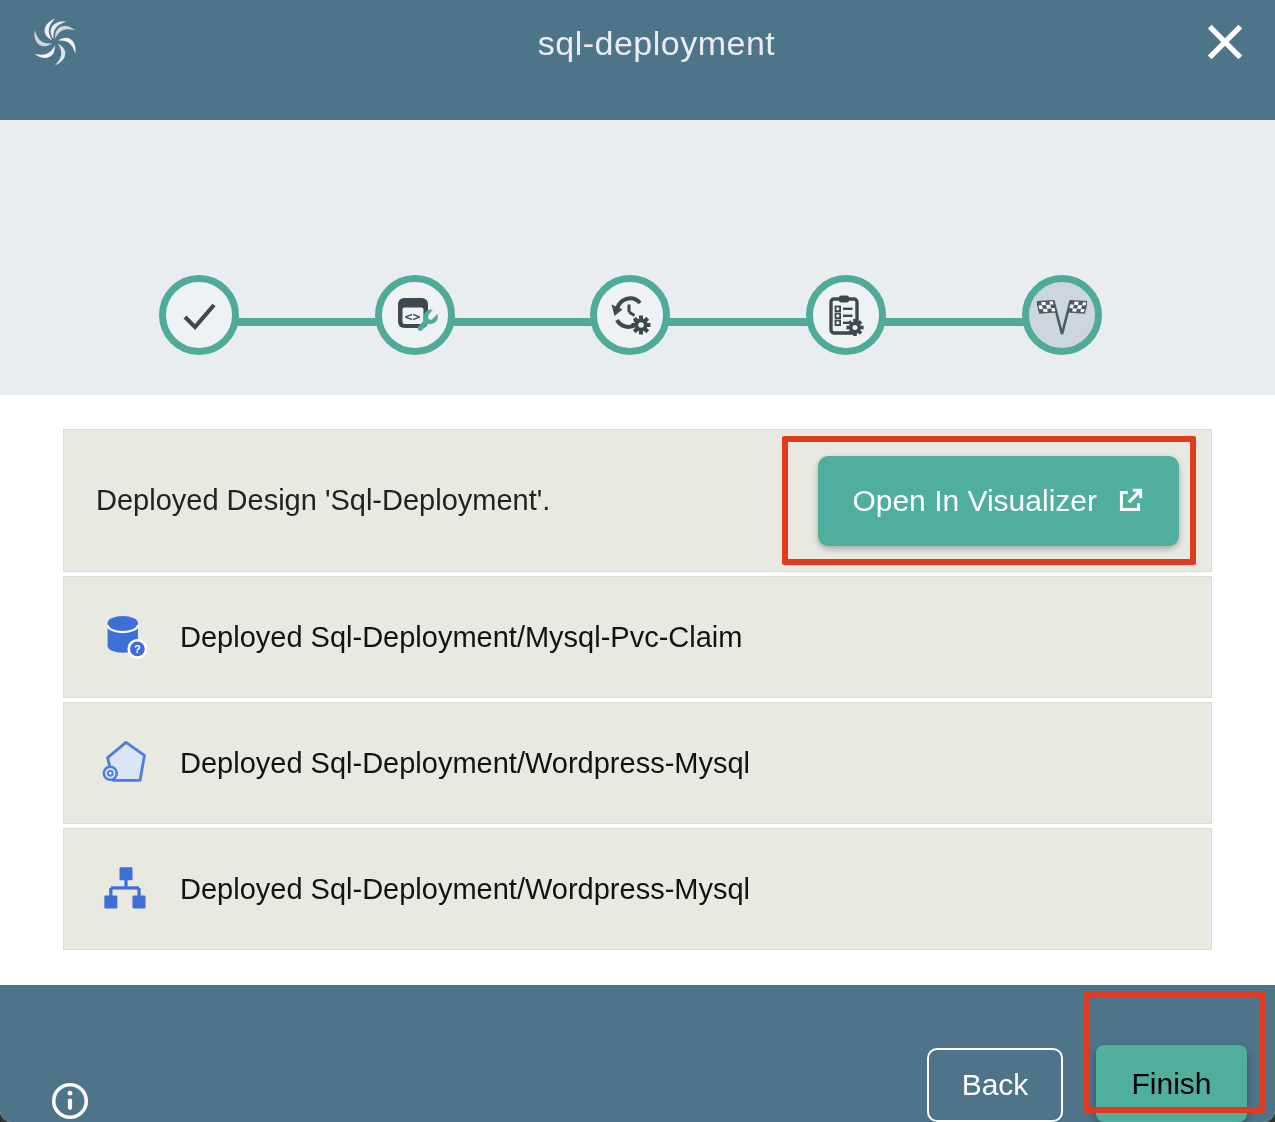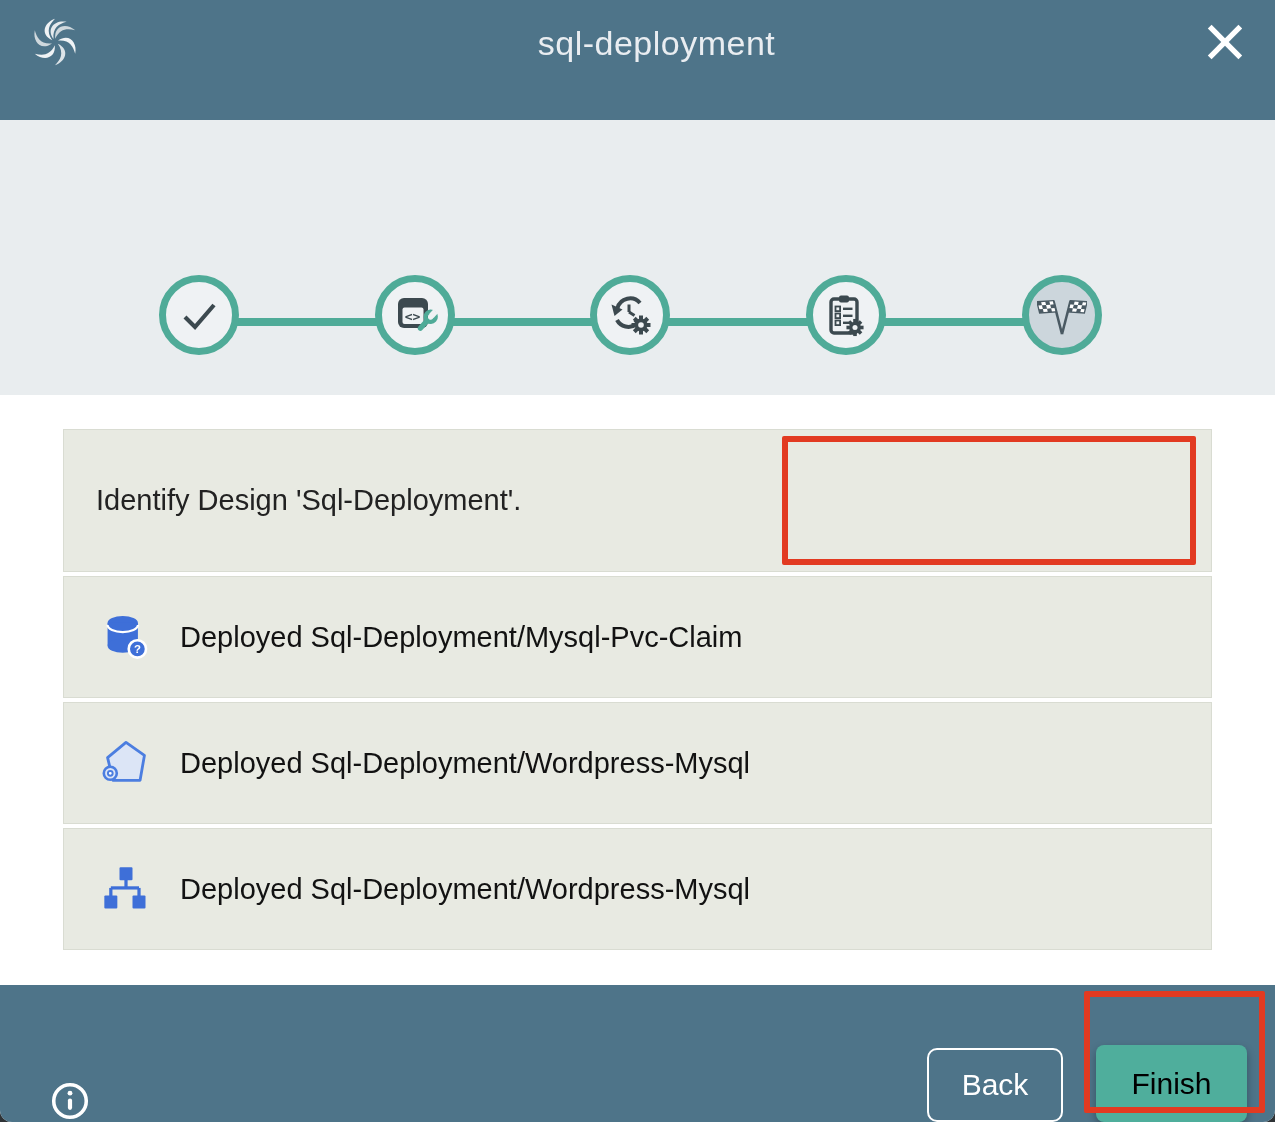--- a/index.html
+++ b/index.html
@@ -183,21 +183,29 @@
     <div class="step-label" style="left:76px">Validate Design</div>
     <div class="step-label" style="left:292px">Identify Environments</div>
     <div class="step-label" style="left:507px">Dry Run</div>
     <div class="step-label" style="left:723px">Finalize Deployment</div>
     <div class="step-label" style="left:939px">Finsh</div>
   </div>
 
   <div class="content">
     <div class="rows">
       <div class="row design">
-        <span class="design-msg">Identify Design 'Sql-Deployment'.</span>
+        <span class="design-msg">Deployed Design 'Sql-Deployment'.</span>
+        <button class="viz-btn">
+          <span>Open In Visualizer</span>
+          <svg viewBox="0 0 28 28" width="30" height="30">
+            <path d="M12 6 H6 V22 H22 V16" fill="none" stroke="#fff" stroke-width="2.8"></path>
+            <line x1="13" y1="15" x2="23" y2="5" stroke="#fff" stroke-width="2.8"></line>
+            <path d="M16.5 4 H24 V11.5" fill="none" stroke="#fff" stroke-width="2.8"></path>
+          </svg>
+        </button>
       </div>
 
       <div class="row result">
         <svg class="row-icon" viewBox="0 0 48 48">
           <ellipse cx="21" cy="11" rx="14" ry="6.5" fill="var(--blue)"></ellipse>
           <rect x="7" y="11" width="28" height="21" fill="var(--blue)"></rect>
           <ellipse cx="21" cy="32" rx="14" ry="6.5" fill="var(--blue)"></ellipse>
           <path d="M7 13 a14 6.5 0 0 0 28 0" fill="none" stroke="#fff" stroke-width="2"></path>
           <circle cx="34.5" cy="35" r="8" fill="var(--blue)" stroke="#fff" stroke-width="2.4"></circle>
           <text x="34.5" y="39" font-size="10.5" font-weight="bold" fill="#fff" text-anchor="middle" font-family="Liberation Sans, sans-serif">?</text>

